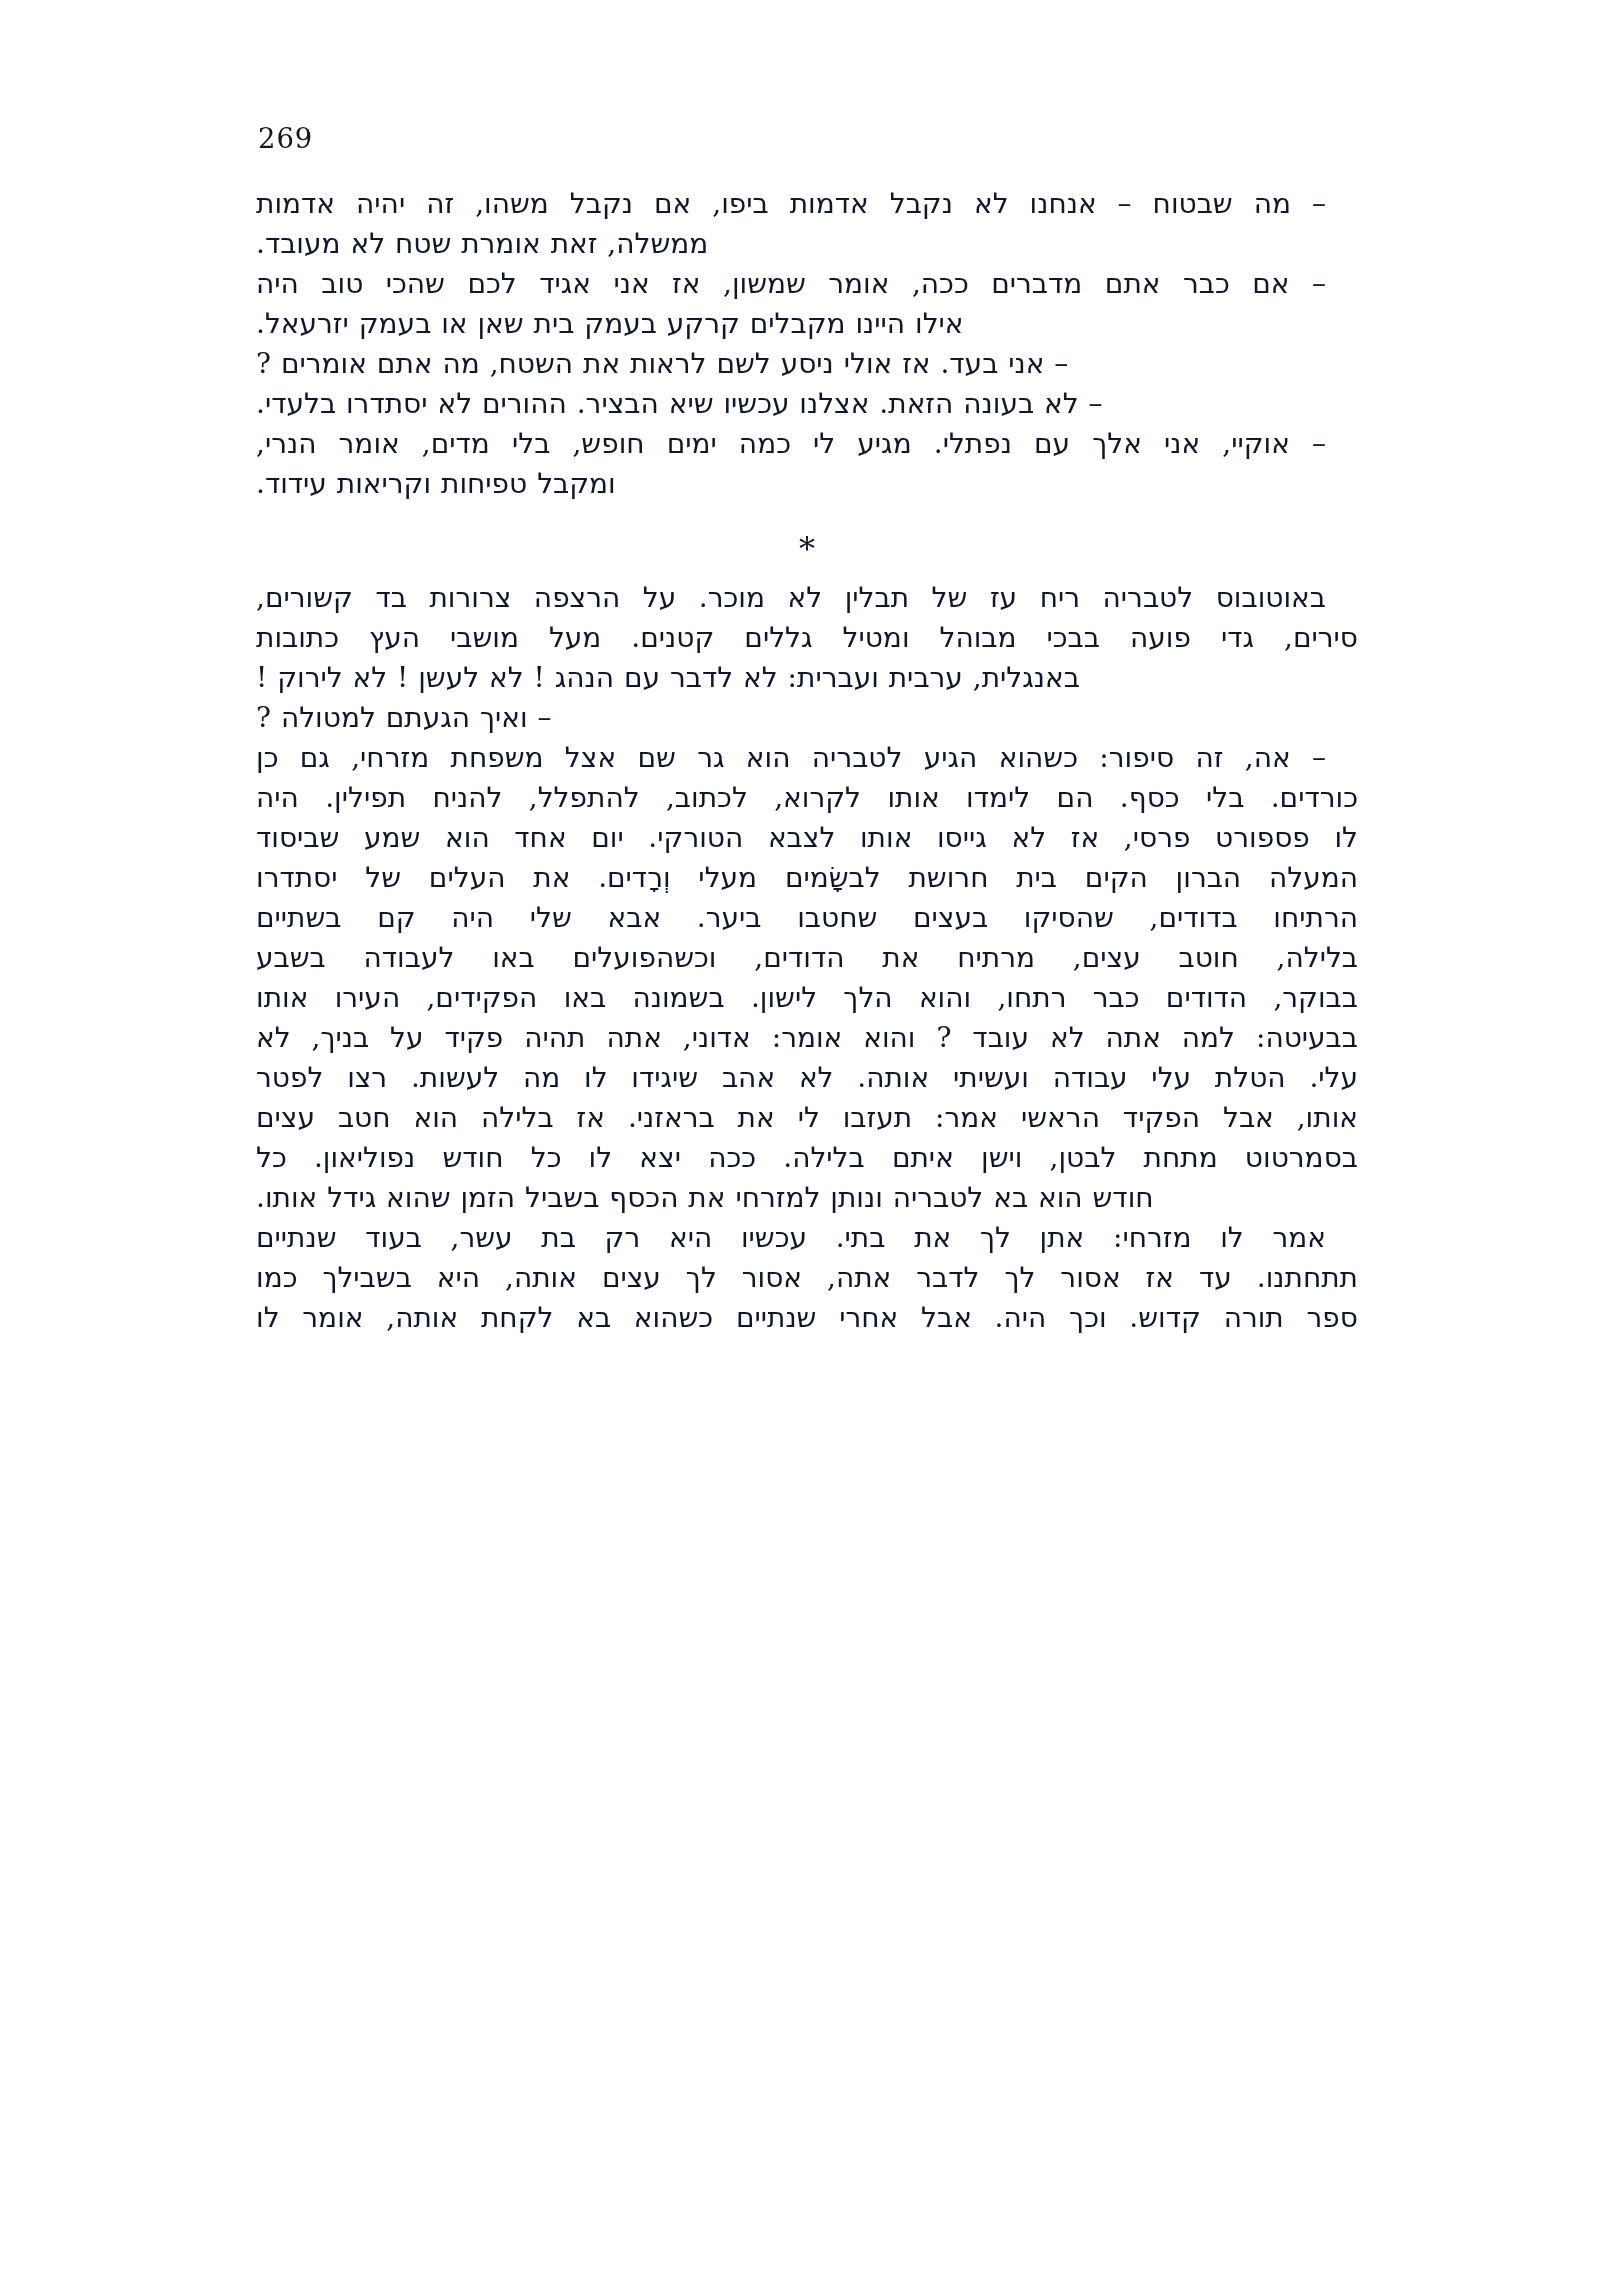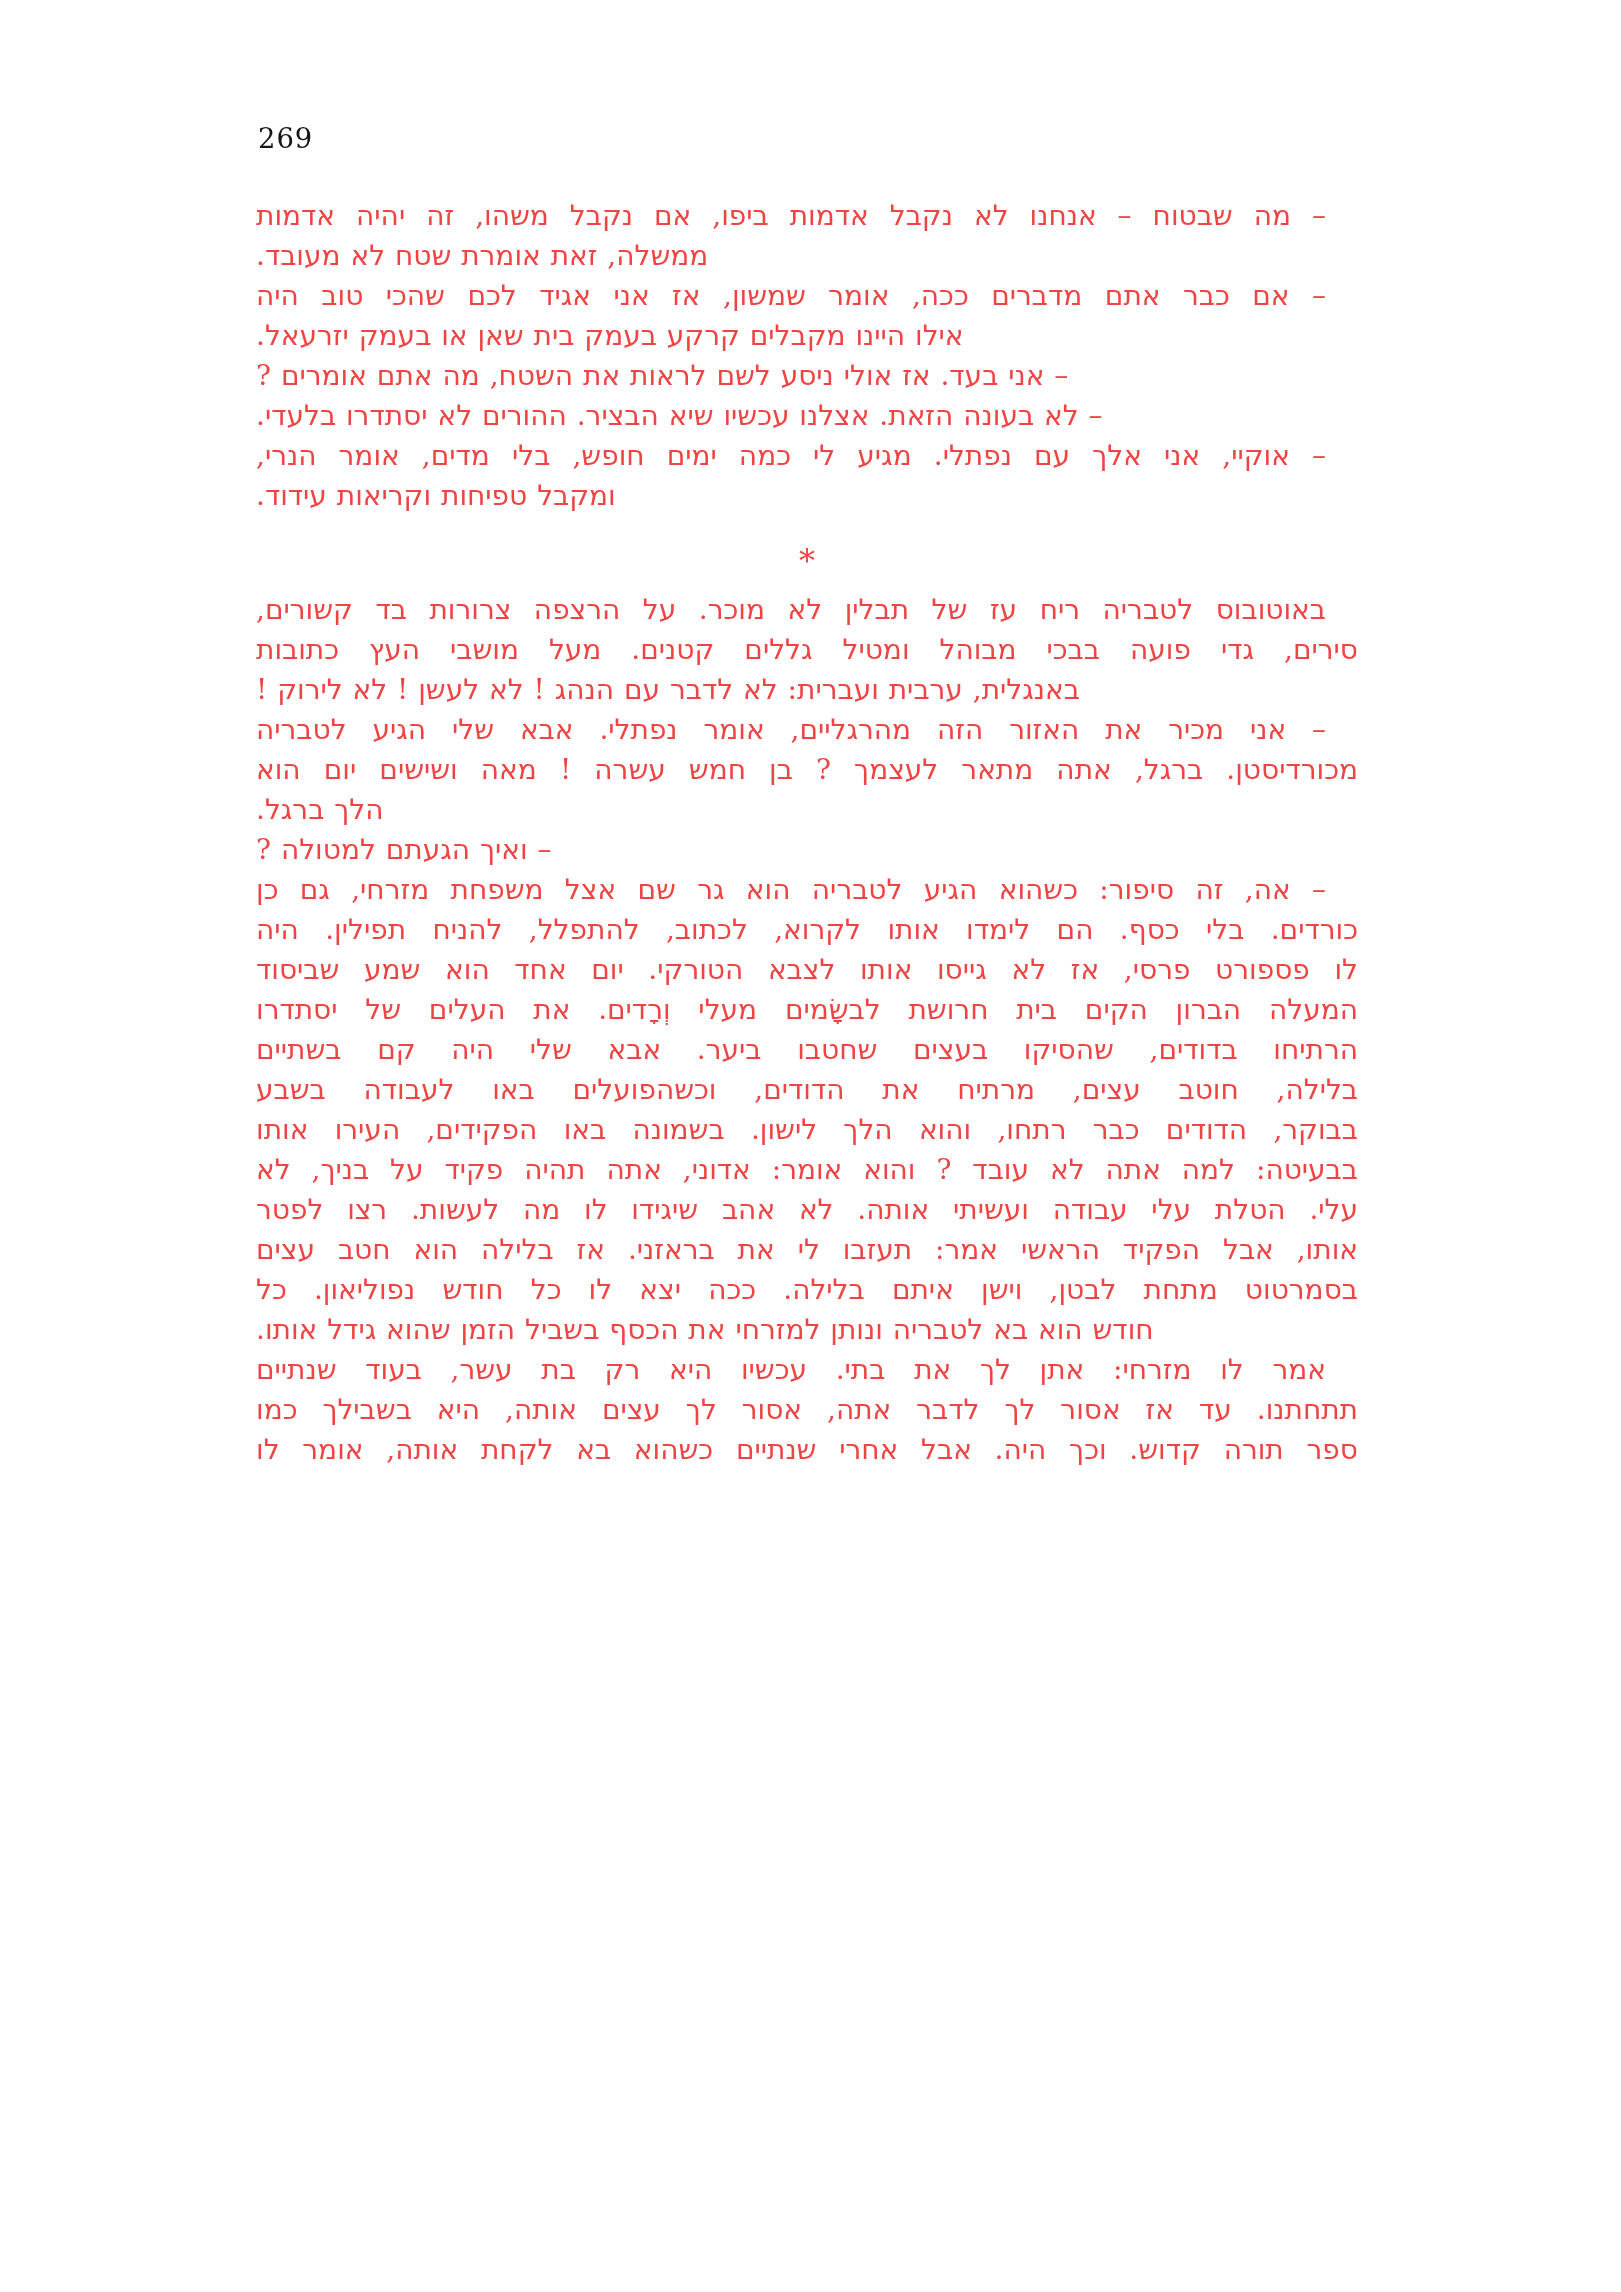--- a/index.html
+++ b/index.html
@@ -21,26 +21,26 @@
     left: 258px;
     top: 124px;
     font-size: 27.4px;
     line-height: 29px;
     letter-spacing: 1px;
     color: #161616;
   }
   .text-block {
     position: absolute;
     left: 256px;
-    top: 196px;
+    top: 184px;
     width: 1102px;
     direction: rtl;
     font-size: 28px;
     line-height: 40px;
-    color: #ef4444;
+    color: #0f172a;
   }
   .para { margin: 0; padding: 0; }
   .line {
     height: 40px;
     overflow: hidden;
     text-align: left;
     white-space: normal;
     word-spacing: 1px;
   }
   .line.fill {
@@ -86,25 +86,20 @@
       </div>
       <div class="separator">
         <span>*</span>
       </div>
       <div class="para">
         <div class="line indent fill">באוטובוס לטבריה ריח עז של תבלין לא מוכר. על הרצפה צרורות בד קשורים,</div>
         <div class="line fill">סירים, גדי פועה בבכי מבוהל ומטיל גללים קטנים. מעל מושבי העץ כתובות</div>
         <div class="line">באנגלית, ערבית ועברית: לא לדבר עם הנהג ! לא לעשן ! לא לירוק !</div>
       </div>
       <div class="para">
-        <div class="line indent fill">– אני מכיר את האזור הזה מהרגליים, אומר נפתלי. אבא שלי הגיע לטבריה</div>
-        <div class="line fill">מכורדיסטן. ברגל, אתה מתאר לעצמך ? בן חמש עשרה ! מאה ושישים יום הוא</div>
-        <div class="line">הלך ברגל.</div>
-      </div>
-      <div class="para">
         <div class="line indent">– ואיך הגעתם למטולה ?</div>
       </div>
       <div class="para">
         <div class="line indent fill">– אה, זה סיפור: כשהוא הגיע לטבריה הוא גר שם אצל משפחת מזרחי, גם כן</div>
         <div class="line fill">כורדים. בלי כסף. הם לימדו אותו לקרוא, לכתוב, להתפלל, להניח תפילין. היה</div>
         <div class="line fill">לו פספורט פרסי, אז לא גייסו אותו לצבא הטורקי. יום אחד הוא שמע שביסוד</div>
         <div class="line fill">המעלה הברון הקים בית חרושת לבשָׂמים מעלי וְרָדים. את העלים של יסתדרו</div>
         <div class="line fill">הרתיחו בדודים, שהסיקו בעצים שחטבו ביער. אבא שלי היה קם בשתיים</div>
         <div class="line fill">בלילה, חוטב עצים, מרתיח את הדודים, וכשהפועלים באו לעבודה בשבע</div>
         <div class="line fill">בבוקר, הדודים כבר רתחו, והוא הלך לישון. בשמונה באו הפקידים, העירו אותו</div>

